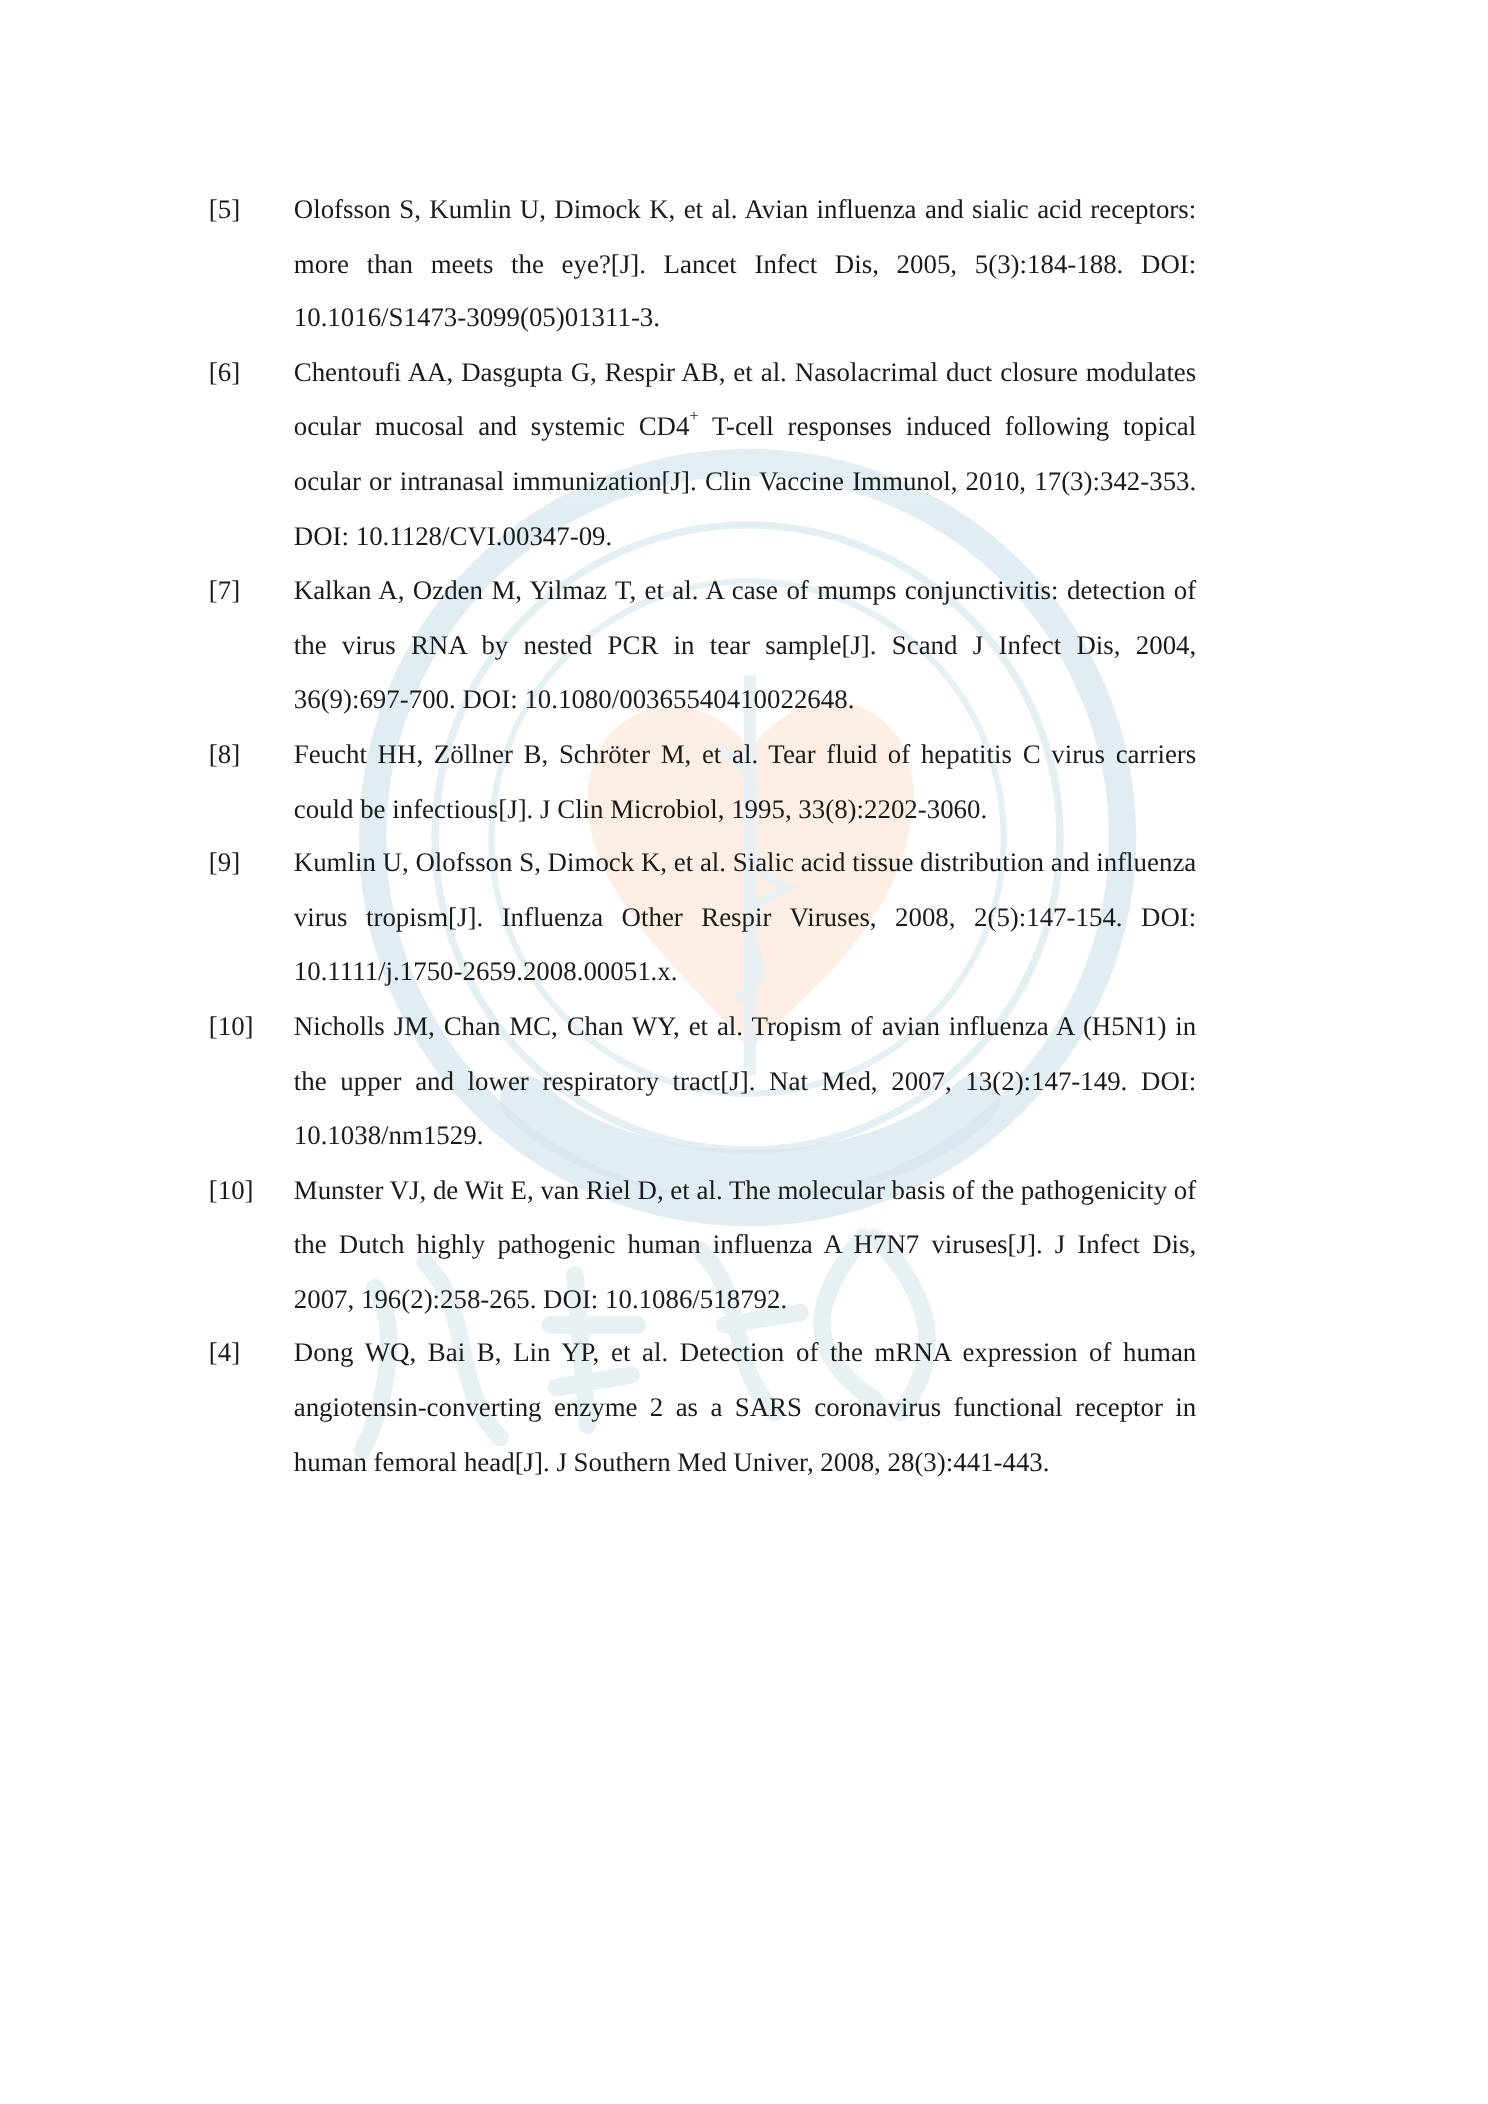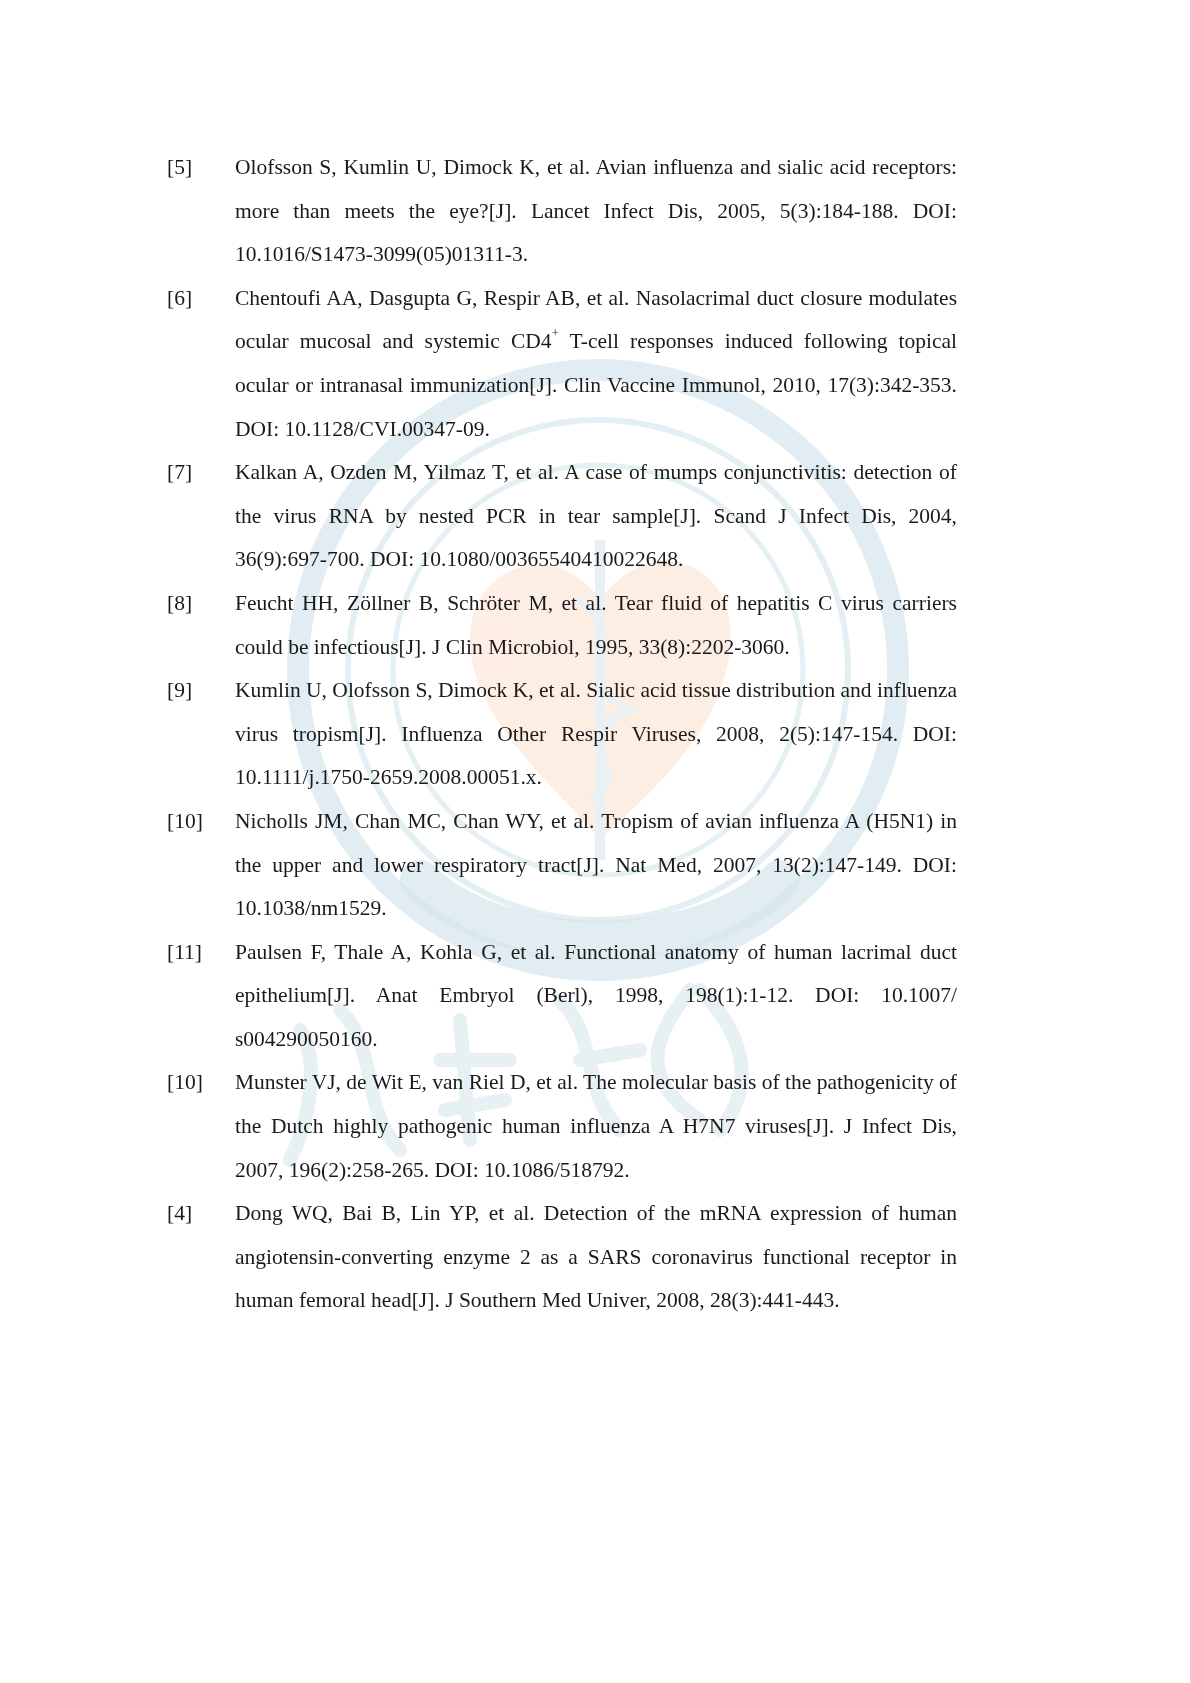--- a/index.html
+++ b/index.html
@@ -100,24 +100,20 @@
   </div>
   <div class="ref">
     <span class="ref-num">[9]</span>
     <span class="ref-body"><span>Kumlin U, Olofsson S, Dimock K, et al. Sialic acid tissue distribution and influenza virus tropism[J]. Influenza Other Respir Viruses, 2008, 2(5):147-154. DOI: 10.1111/j.1750-2659.2008.00051.x.</span></span>
   </div>
   <div class="ref">
     <span class="ref-num">[10]</span>
     <span class="ref-body"><span>Nicholls JM, Chan MC, Chan WY, et al. Tropism of avian influenza A (H5N1) in the upper and lower respiratory tract[J]. Nat Med, 2007, 13(2):147-149. DOI: 10.1038/nm1529.</span></span>
   </div>
   <div class="ref">
-    <span class="ref-num">[11]</span>
-    <span class="ref-body"><span>Paulsen F, Thale A, Kohla G, et al. Functional anatomy of human lacrimal duct epithelium[J]. Anat Embryol (Berl), 1998, 198(1):1-12. DOI: 10.1007/ s004290050160.</span></span>
-  </div>
-  <div class="ref">
     <span class="ref-num">[10]</span>
     <span class="ref-body"><span>Munster VJ, de Wit E, van Riel D, et al. The molecular basis of the pathogenicity of the Dutch highly pathogenic human influenza A H7N7 viruses[J]. J Infect Dis, 2007, 196(2):258-265. DOI: 10.1086/518792.</span></span>
   </div>
   <div class="ref">
     <span class="ref-num">[4]</span>
     <span class="ref-body"><span>Dong WQ, Bai B, Lin YP, et al. Detection of the mRNA expression of human angiotensin-converting enzyme 2 as a SARS coronavirus functional receptor in human femoral head[J]. J Southern Med Univer, 2008, 28(3):441-443.</span></span>
   </div>
 </div>
 
 </body></html>

